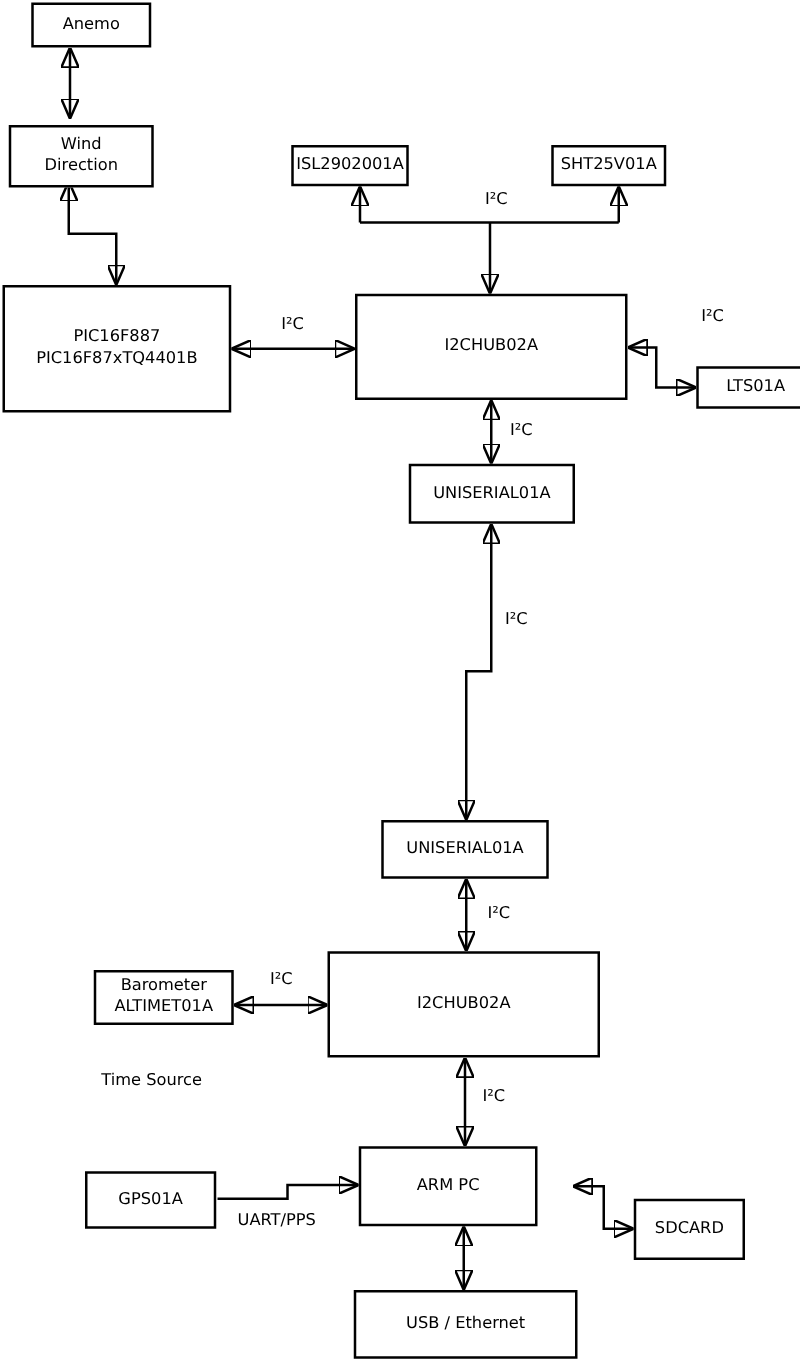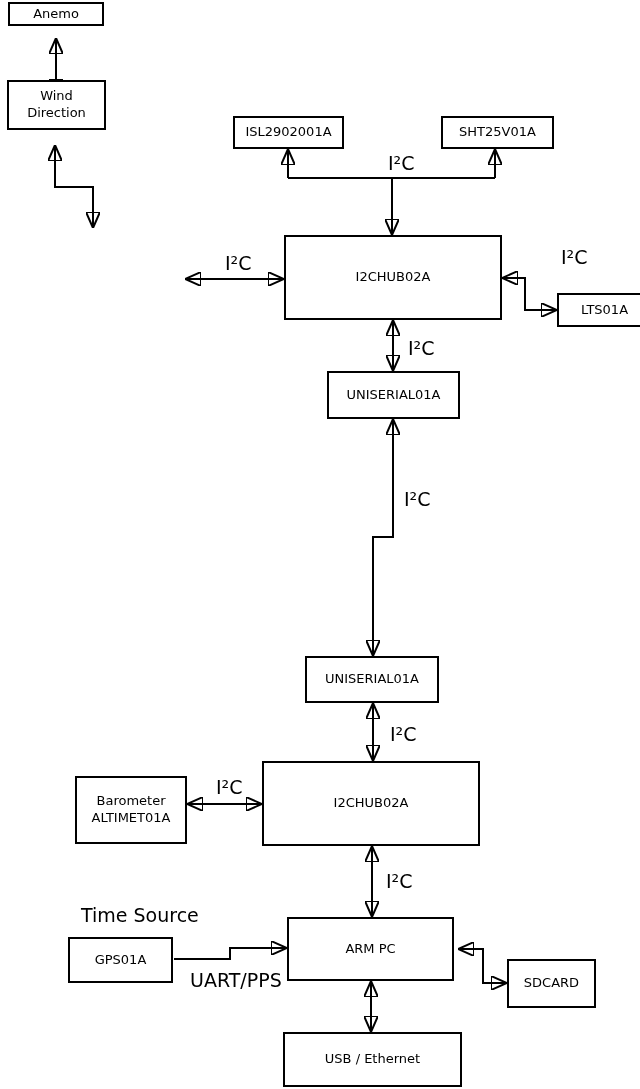--- a/index.html
+++ b/index.html
@@ -36,21 +36,21 @@
     align-items: center;
     justify-content: center;
     text-align: center;
     font-size: 13px;
     line-height: 1.3;
     color: #000000;
     white-space: pre-line;
   }
   .edge-label {
     position: absolute;
-    font-size: 19px;
+    font-size: 13px;
     color: #000000;
     white-space: nowrap;
   }
 </style>
 </head>
 <body>
 
 <div class="canvas">
 
   <svg class="edges" viewBox="0 0 640 1089" xmlns="http://www.w3.org/2000/svg">
@@ -70,46 +70,48 @@
     <path d="M393 321 V370" marker-start="url(#ah)" marker-end="url(#ah)"></path>
     <path d="M393 420 V537 H373 V655" marker-start="url(#ah)" marker-end="url(#ah)"></path>
     <path d="M373 704 V760" marker-start="url(#ah)" marker-end="url(#ah)"></path>
     <path d="M188 804 H261" marker-start="url(#ah)" marker-end="url(#ah)"></path>
     <path d="M372 847 V916" marker-start="url(#ah)" marker-end="url(#ah)"></path>
     <path d="M174 959 H230 V948 H286" marker-end="url(#ah)"></path>
     <path d="M459 949 H483 V983 H506" marker-start="url(#ah)" marker-end="url(#ah)"></path>
     <path d="M371 982 V1031" marker-start="url(#ah)" marker-end="url(#ah)"></path>
   </svg>
 
-  <div class="node" style="left:8px; top:2px; width:96px; height:24px;">Anemo</div>
+  <div class="node" style="left:25px; top:2px; width:96px; height:36px;">Anemo</div>
 
-  <div class="node" style="left:7px; top:80px; width:99px; height:50px;">Wind
+  <div class="node" style="left:7px; top:100px; width:116px; height:50px;">Wind
 Direction</div>
 
+  <div class="node" style="left:2px; top:228px; width:183px; height:102px;">PIC16F887
+PIC16F87xTQ4401B</div>
 
-  <div class="node" style="left:233px; top:116px; width:111px; height:33px;">ISL2902001A</div>
+  <div class="node" style="left:233px; top:116px; width:94px; height:33px;">ISL2902001A</div>
 
-  <div class="node" style="left:441px; top:116px; width:113px; height:33px;">SHT25V01A</div>
+  <div class="node" style="left:441px; top:116px; width:92px; height:33px;">SHT25V01A</div>
 
   <div class="node" style="left:284px; top:235px; width:218px; height:85px;">I2CHUB02A</div>
 
   <div class="node" style="left:557px; top:293px; width:95px; height:34px;">LTS01A</div>
 
   <div class="node" style="left:327px; top:371px; width:133px; height:48px;">UNISERIAL01A</div>
 
   <div class="node" style="left:305px; top:656px; width:134px; height:47px;">UNISERIAL01A</div>
 
   <div class="node" style="left:262px; top:761px; width:218px; height:85px;">I2CHUB02A</div>
 
-  <div class="node" style="left:75px; top:776px; width:112px; height:68px;">Barometer
+  <div class="node" style="left:75px; top:776px; width:112px; height:44px;">Barometer
 ALTIMET01A</div>
 
   <div class="node" style="left:68px; top:937px; width:105px; height:46px;">GPS01A</div>
 
-  <div class="node" style="left:287px; top:917px; width:167px; height:64px;text-align:center;">ARM PC</div>
+  <div class="node" style="left:287px; top:917px; width:143px; height:64px;text-align:center;">ARM PC</div>
 
   <div class="node" style="left:507px; top:959px; width:89px; height:49px;">SDCARD</div>
 
   <div class="node" style="left:283px; top:1032px; width:179px; height:55px;">USB / Ethernet</div>
 
   <div class="edge-label" style="left:388px; top:152px;">I²C</div>
 
   <div class="edge-label" style="left:225px; top:252px;">I²C</div>
 
   <div class="edge-label" style="left:561px; top:246px;">I²C</div>
@@ -117,17 +119,17 @@
   <div class="edge-label" style="left:408px; top:337px;">I²C</div>
 
   <div class="edge-label" style="left:404px; top:488px;">I²C</div>
 
   <div class="edge-label" style="left:390px; top:723px;">I²C</div>
 
   <div class="edge-label" style="left:216px; top:776px;">I²C</div>
 
   <div class="edge-label" style="left:386px; top:870px;">I²C</div>
 
-  <div class="edge-label" style="left:81px; top:904px;text-align:right;">Time Source</div>
+  <div class="edge-label" style="left:81px; top:857px;text-align:right;">Time Source</div>
 
   <div class="edge-label" style="left:190px; top:969px;">UART/PPS</div>
 
 </div>
 
 </body></html>

